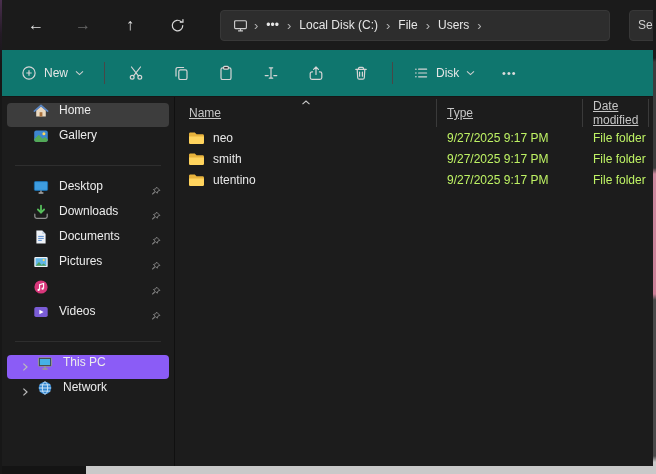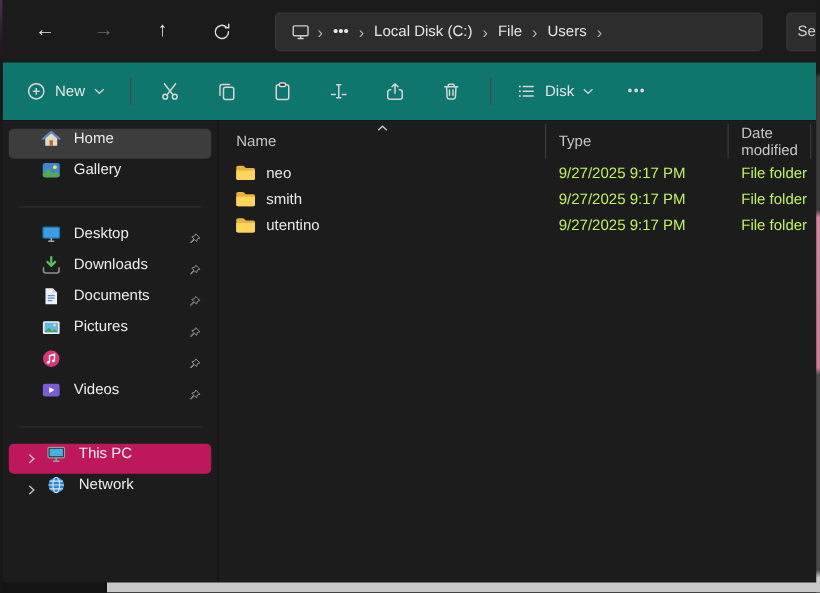--- a/index.html
+++ b/index.html
@@ -57,34 +57,34 @@
 
   
   .content { flex: 1 1 auto; display: flex; overflow: hidden; background: #1c1c1c; }
 
   .sidebar { width: 172px; flex: 0 0 172px; padding: 6px 5px 0 5px; overflow: hidden; }
   .side-item {
     height: 24px; display: flex; 
     padding: 0 8px 0 26px; border-radius: 4px; margin-bottom: 1px; color: #ececec;
   }
   .side-item.selected { background: #3d3d3d; }
-  .side-item.hovered { background: #be185d; }
+  .side-item.hovered { background: #8b5cf6; }
   .side-item.tree { padding-left: 10px; }
   .si-icon { width: 16px; height: 16px; flex: 0 0 16px; margin-right: 10px; display: flex; align-items: center; }
   .twisty { width: 16px; flex: 0 0 16px; margin-right: 4px; display: flex; align-items: center; justify-content: center; }
   .side-label { flex: 1 1 auto; white-space: nowrap; overflow: hidden; }
   .pin { margin-left: auto; display: flex; align-items: center; opacity: .95; }
   .side-divider { height: 1px; background: #2e2e2e; margin: 13px 8px; }
 
   .filepane {
     flex: 1 1 auto; display: flex; flex-direction: column;
     border-left: 1px solid #101010; overflow: hidden;
   }
   .cols { display: grid; grid-template-columns: 262px 146px 66px 1fr; }
-  .header-row { height: 26px; margin-top: 2px; color: #c6c6c6; }
+  .header-row { height: 26px; margin-top: 2px; color: #c6c6c6; text-decoration: underline; }
   .hcell {
     position: relative; display: flex; align-items: center;
     padding-left: 14px; border-right: 1px solid #3a3a3a; height: 100%;
   }
   .hcell.c2, .hcell.c3 { padding-left: 10px; }
   .hcell.last { border-right: none; padding: 0; }
   .sort-caret { position: absolute; top: 1px; left: 50%; transform: translateX(-50%); line-height: 0; }
 
   .rows { margin-top: 2px; }
   .row { height: 21px; }

